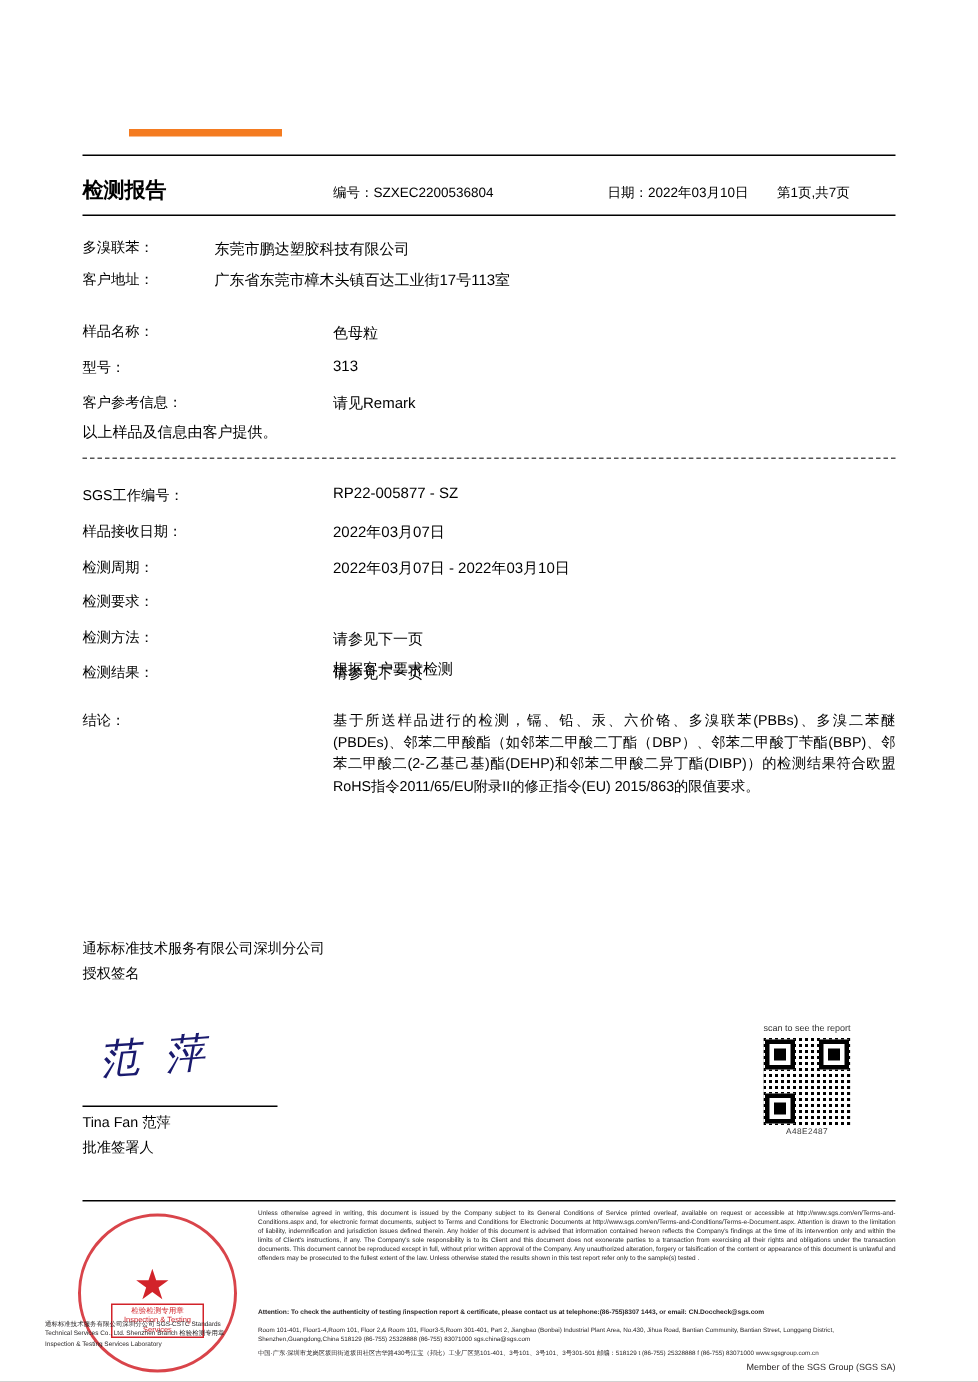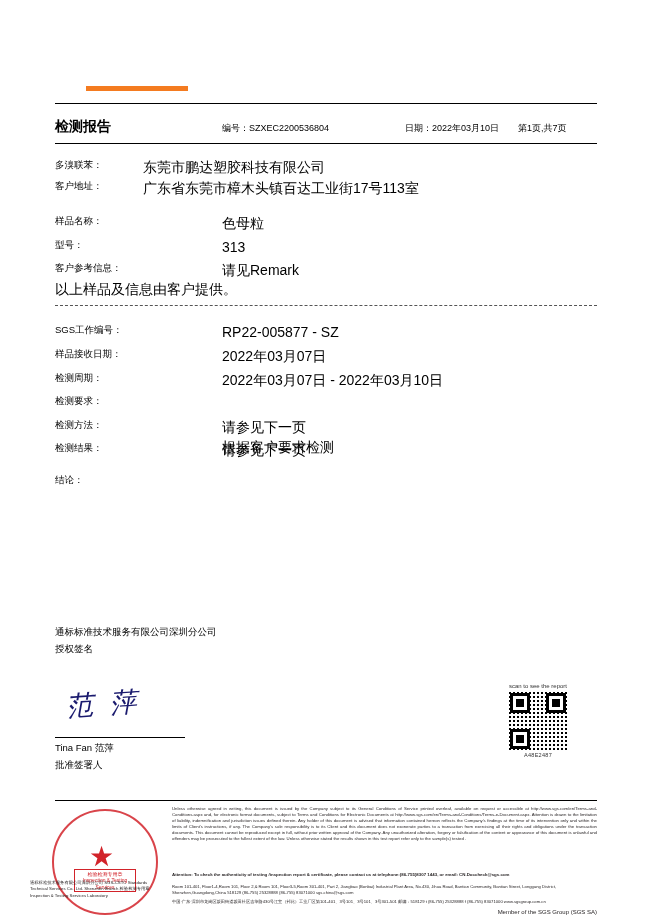--- a/index.html
+++ b/index.html
@@ -82,32 +82,32 @@
   .lbl {
     position: absolute;
     left: 55px;
     font-size: 9.5px;
     color: #000;
     white-space: nowrap;
   }
   .val {
     position: absolute;
     left: 222px;
-    font-size: 14px;
+    font-size: 10px;
     color: #000;
     white-space: nowrap;
     text-align: right;
   }
   .val-ind {
     left: 143px;
   }
   .note {
     position: absolute;
     left: 55px;
-    font-size: 14px;
+    font-size: 10px;
     color: #000;
   }
   .dashline {
     position: absolute;
     left: 55px;
     width: 542px;
     border-top: 1px dashed #555;
   }
   .concl-text {
     position: absolute;
@@ -348,20 +348,21 @@
   <div class="lbl" style="top:395px;">检测要求：</div>
   <div class="val" style="top:395px;margin-top:44px;">根据客户要求检测</div>
 
   <div class="lbl" style="top:419px;">检测方法：</div>
   <div class="val" style="top:419px;">请参见下一页</div>
 
   <div class="lbl" style="top:442px;">检测结果：</div>
   <div class="val" style="top:442px;">请参见下一页</div>
 
   <div class="lbl" style="top:474px;">结论：</div>
+  <div class="concl-text" style="top:474px;">基于所送样品进行的检测，镉、铅、汞、六价铬、多溴联苯(PBBs)、多溴二苯醚(PBDEs)、邻苯二甲酸酯（如邻苯二甲酸二丁酯（DBP）、邻苯二甲酸丁苄酯(BBP)、邻苯二甲酸二(2-乙基己基)酯(DEHP)和邻苯二甲酸二异丁酯(DIBP)）的检测结果符合欧盟RoHS指令2011/65/EU附录II的修正指令(EU) 2015/863的限值要求。</div>
 
   <div class="sig-company">通标标准技术服务有限公司深圳分公司</div>
   <div class="sig-auth">授权签名</div>
   <div class="sig-script">范 萍</div>
   <div class="sig-underline"></div>
   <div class="sig-name">Tina Fan 范萍</div>
   <div class="sig-role">批准签署人</div>
 
   <div class="qr-wrap">
     <div class="qr-caption">scan to see the report</div>

